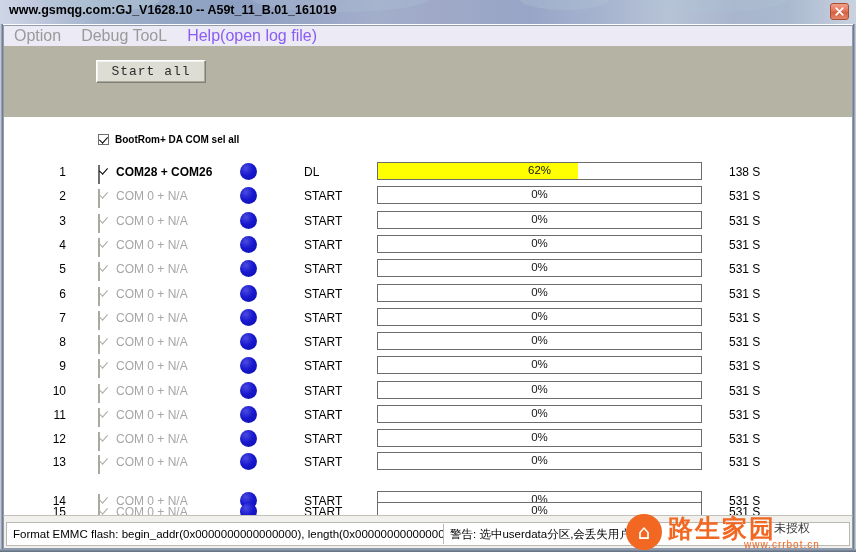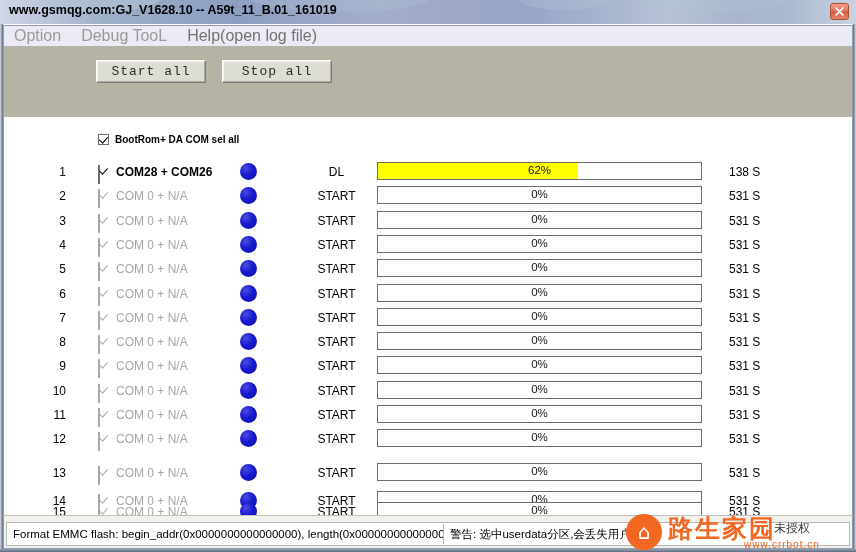--- a/index.html
+++ b/index.html
@@ -91,21 +91,21 @@
   }
   .menu-item {
     font-size: 16px;
     color: #000;
     padding: 1px 8px 2px 2px;
     margin-right: 10px;
     white-space: nowrap;
     cursor: default;
   }
   .menu-item.disabled { color: #9a9a9a; }
-  .menu-item.enabled  { color: #737373; }
+  .menu-item.enabled  { color: #8b5cf6; }
 
   
   #toolbar {
     position: absolute;
     left: 3px; top: 46px;
     width: 850px;
     height: 71px;
     background: #b5b3a4;
     border-left: 1px solid #8e9bb0;
     border-right: 1px solid #8e9bb0;
@@ -270,21 +270,21 @@
     height: 17px;
     border-radius: 50%;
     background: radial-gradient(circle at 35% 30%, #4b4be0 0%, #1818cf 45%, #0d0da8 100%);
   }
 
   .row-state {
     position: absolute;
     left: 300px;
     width: 65px;
     top: 5px;
-    text-align: center;
+    text-align: left;
     font-size: 12px;
     color: #000;
     white-space: nowrap;
   }
 
   .row-progress {
     position: absolute;
     left: 373px;
     top: 2px;
     width: 325px;
@@ -461,21 +461,20 @@
   <div id="bottom-edge"></div>
 
   <div id="menu-bar">
     <div class="menu-item disabled">Option</div>
     <div class="menu-item disabled">Debug TooL</div>
     <div class="menu-item enabled">Help(open log file)</div>
   </div>
 
   <div id="toolbar">
     <div class="tb-button" id="start-all-button">Start all</div>
-    <div class="tb-button" id="stop-all-button">Stop all</div>
 
     <div class="tb-radio" style="left:418px;">
       <span class="radio-dot"></span>
       <span class="radio-label">SMT格式化下载</span>
     </div>
     <div class="tb-radio" style="left:541px;">
       <span class="radio-dot checked"></span>
       <span class="radio-label">售后升级下载</span>
     </div>
 
@@ -630,21 +629,21 @@
           <div class="row-check"><span class="cbox checked dim"></span></div>
           <div class="row-com idle">COM 0 + N/A</div>
           <div class="row-led"></div>
           <div class="row-state">START</div>
           <div class="row-progress">
             <div class="fill" style="width:0px;"></div>
             <div class="pct">0%</div>
           </div>
           <div class="row-time">531 S</div>
         </div>
-        <div class="port-row" style="top: 344px;">
+        <div class="port-row" style="top: 333px;">
           <div class="row-index">13</div>
           <div class="row-check"><span class="cbox checked dim"></span></div>
           <div class="row-com idle">COM 0 + N/A</div>
           <div class="row-led"></div>
           <div class="row-state">START</div>
           <div class="row-progress">
             <div class="fill" style="width:0px;"></div>
             <div class="pct">0%</div>
           </div>
           <div class="row-time">531 S</div>

